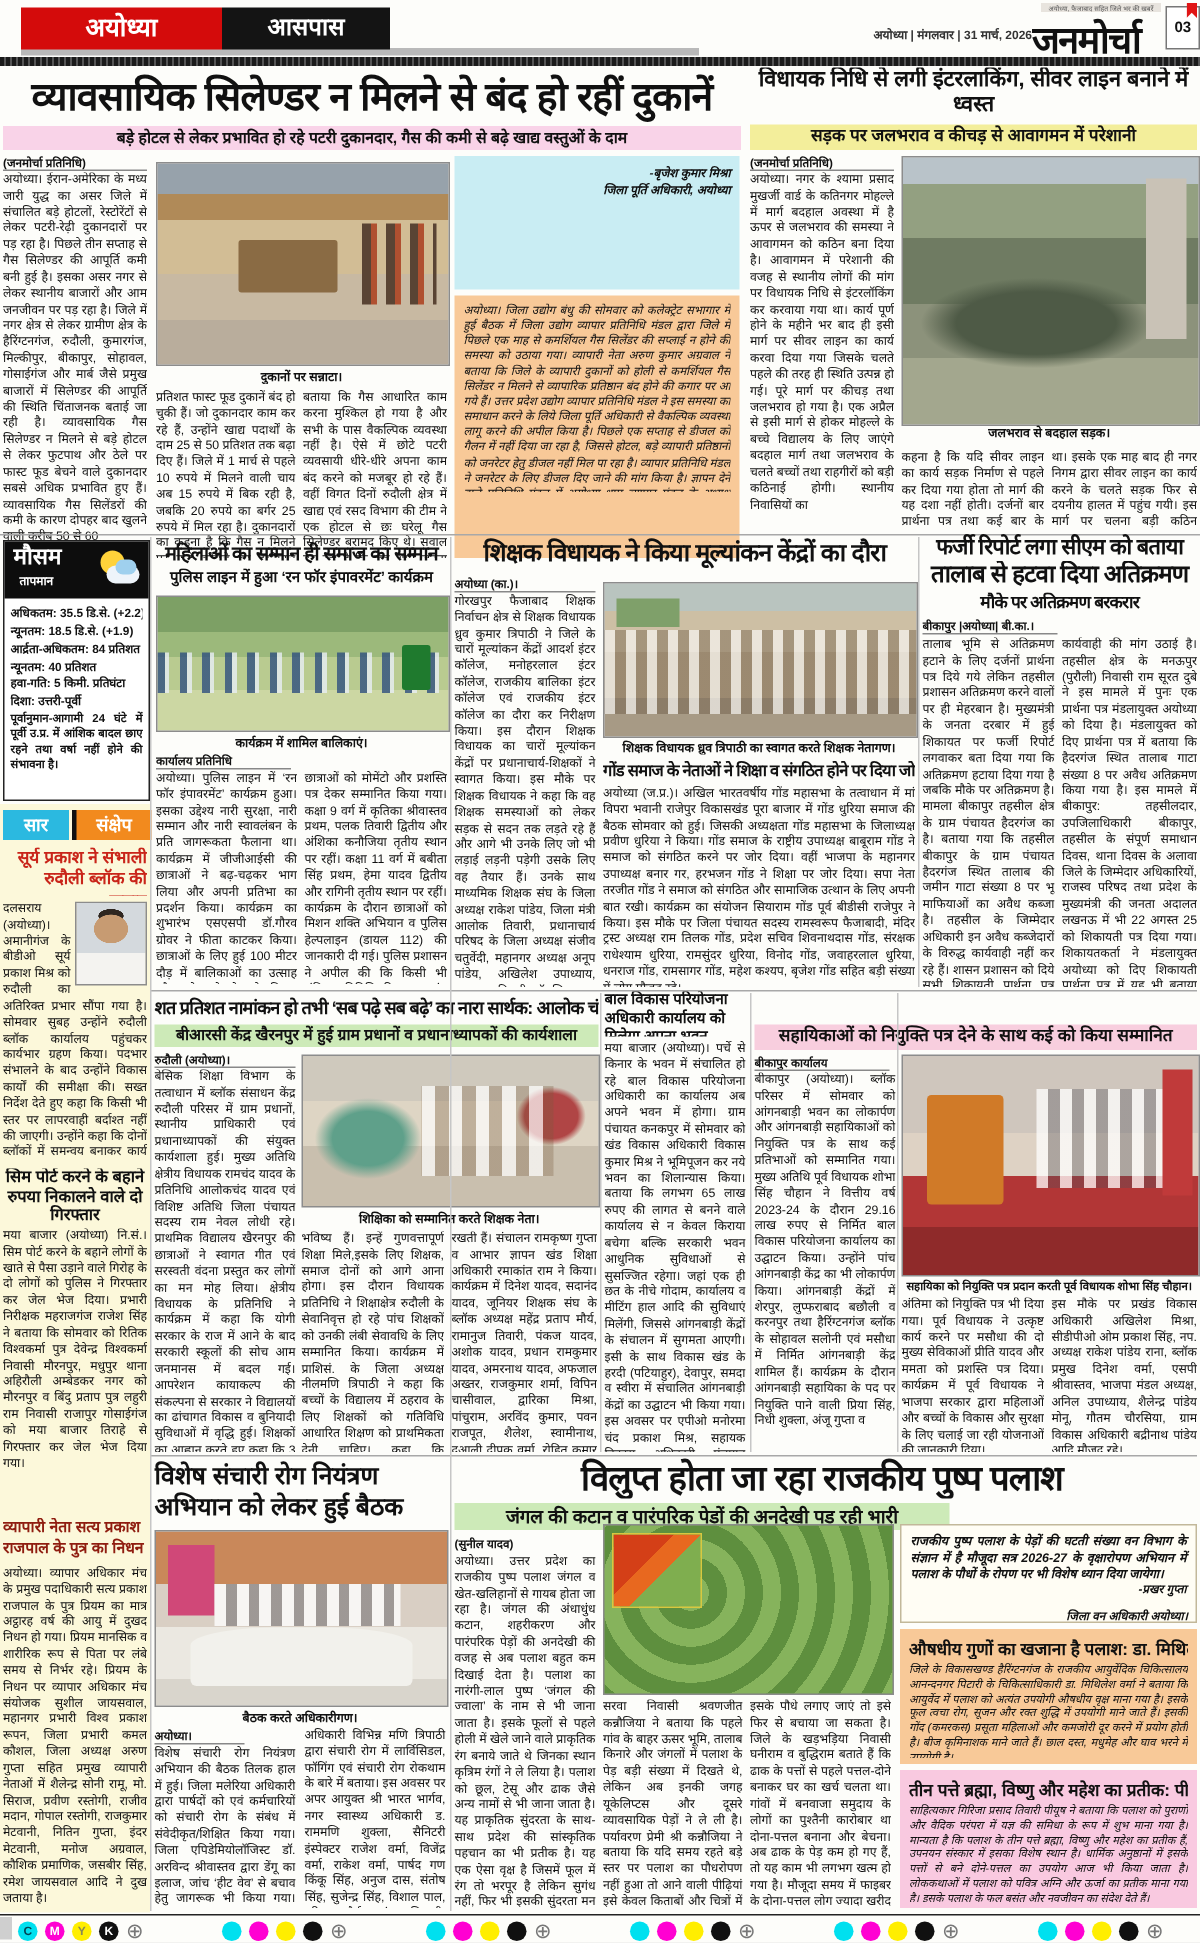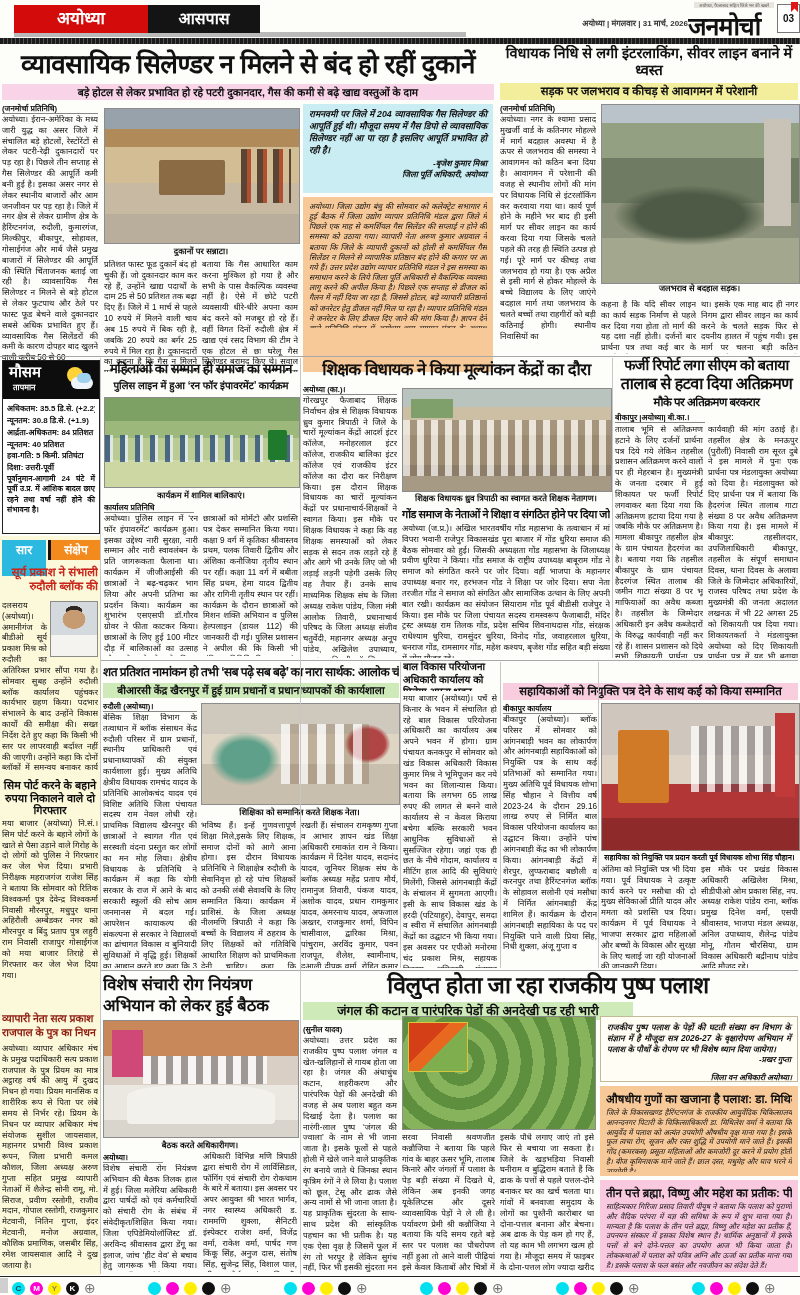--- a/index.html
+++ b/index.html
@@ -54,21 +54,20 @@
   <div class="ph" style="left:104px;top:108px;width:194px;height:134px;background:
        linear-gradient(180deg,#97a2ab 0 15%,#b08a58 15% 28%,#d2bd95 28% 55%,#c8b9a2 55% 78%,#b9ad9c 78%);">
     <div style="position:absolute;left:28%;top:38%;width:34%;height:26%;background:#8a6b44;border-radius:2px;"></div>
     <div style="position:absolute;left:70%;top:30%;width:26%;height:40%;background:repeating-linear-gradient(90deg,#5a4434 0 6px,#b05030 6px 10px,transparent 10px 16px);"></div>
   </div>
   <div class="abs cap" style="left:104px;top:245px;width:194px;">दुकानों पर सन्नाटा।</div>
   <div class="abs body" style="left:104px;top:260px;width:93px;height:112px;">प्रतिशत फास्ट फूड दुकानें बंद हो चुकी हैं। जो दुकानदार काम कर रहे हैं, उन्होंने खाद्य पदार्थों के दाम 25 से 50 प्रतिशत तक बढ़ा दिए हैं। जिले में 1 मार्च से पहले 10 रुपये में मिलने वाली चाय अब 15 रुपये में बिक रही है, जबकि 20 रुपये का बर्गर 25 रुपये में मिल रहा है। दुकानदारों का कहना है कि गैस न मिलने पर उन्हें कोयले का इस्तेमाल करना पड़ रहा है, जो पहले से महंगा है, जिससे लागत बढ़ गई है। कई दुकानदारों ने</div>
   <div class="abs body" style="left:202px;top:260px;width:96px;height:112px;">बताया कि गैस आधारित काम करना मुश्किल हो गया है और सभी के पास वैकल्पिक व्यवस्था नहीं है। ऐसे में छोटे पटरी व्यवसायी धीरे-धीरे अपना काम बंद करने को मजबूर हो रहे हैं। वहीं विगत दिनों रुदौली क्षेत्र में खाद्य एवं रसद विभाग की टीम ने एक होटल से छः घरेलू गैस सिलेण्डर बरामद किए थे। सवाल उठ रहा है कि जब आम जनता गैस सिलेंडरों के लिए परेशान है, तो दुकानों तक घरेलू सिलेंडर कैसे पहुंच रहे हैं।</div>
 
   <div class="box" style="left:303px;top:104px;width:190px;height:89px;background:#c9edf3;">
-    <div class="ital" style="font-size:8.8px;font-weight:bold;line-height:1.35;text-align:justify;">रामनवमी पर जिले में 204 व्यावसायिक गैस सिलेण्डर की आपूर्ति हुई थी। मौजूदा समय में गैस डिपो से व्यावसायिक सिलेण्डर नहीं आ पा रहा है इसलिए आपूर्ति प्रभावित हो रही है।</div>
     <div class="ital" style="font-size:8px;font-weight:bold;text-align:right;">-बृजेश कुमार मिश्रा</div>
     <div class="ital" style="font-size:8px;font-weight:bold;text-align:right;">जिला पूर्ति अधिकारी, अयोध्या</div>
   </div>
   <div class="box" style="left:303px;top:197px;width:190px;height:175px;background:#f8c998;">
     <div class="ital body" style="font-size:7.7px;height:126px;">अयोध्या। जिला उद्योग बंधु की सोमवार को कलेक्ट्रेट सभागार में हुई बैठक में जिला उद्योग व्यापार प्रतिनिधि मंडल द्वारा जिले में पिछले एक माह से कमर्शियल गैस सिलेंडर की सप्लाई न होने की समस्या को उठाया गया। व्यापारी नेता अरुण कुमार अग्रवाल ने बताया कि जिले के व्यापारी दुकानों को होली से कमर्शियल गैस सिलेंडर न मिलने से व्यापारिक प्रतिष्ठान बंद होने की कगार पर आ गये हैं। उत्तर प्रदेश उद्योग व्यापार प्रतिनिधि मंडल ने इस समस्या का समाधान करने के लिये जिला पूर्ति अधिकारी से वैकल्पिक व्यवस्था लागू करने की अपील किया है। पिछले एक सप्ताह से डीजल को गैलन में नहीं दिया जा रहा है, जिससे होटल, बड़े व्यापारी प्रतिष्ठानों को जनरेटर हेतु डीजल नहीं मिल पा रहा है। व्यापार प्रतिनिधि मंडल ने जनरेटर के लिए डीजल दिए जाने की मांग किया है। ज्ञापन देने वाले प्रतिनिधि मंडल में अयोध्या धाम व्यापार मंडल के अध्यक्ष पंकज गुप्ता, उपाध्यक्ष ज्ञान केसरवानी, नौरज जायसवाल, कोषाध्यक्ष कमल वर्मा, जसबीर सिंह, संजय वाधवानी, अंगद चौरसिया शामिल थे।</div>
   </div>
 
   <div class="abs hd" style="left:500px;top:45px;width:298px;height:36px;font-size:14.5px;line-height:1.2;">विधायक निधि से लगी इंटरलाकिंग, सीवर लाइन बनाने में ध्वस्त</div>
   <div class="abs bar" style="left:500px;top:83px;width:298px;height:17px;background:#f3ee9b;font-size:11.5px;line-height:17px;">सड़क पर जलभराव व कीचड़ से आवागमन में परेशानी</div>
   <div class="abs byline" style="left:500px;top:103px;width:96px;">(जनमोर्चा प्रतिनिधि)</div>
@@ -91,30 +90,30 @@
       <div style="font-size:15px;font-weight:900;padding:3px 0 0 6px;line-height:1;">मौसम</div>
       <div style="font-size:8px;font-weight:bold;padding:2px 0 0 10px;">तापमान</div>
       <div style="position:absolute;right:4px;top:4px;width:30px;height:30px;">
         <span style="position:absolute;left:2px;top:2px;width:16px;height:16px;border-radius:50%;background:#ffd23a;"></span>
         <span style="position:absolute;left:6px;top:12px;width:22px;height:12px;border-radius:8px;background:#eef4fa;"></span>
         <span style="position:absolute;left:12px;top:8px;width:14px;height:10px;border-radius:8px;background:#9fd0ee;"></span>
       </div>
     </div>
     <div style="padding:4px 4px 0 4px;">
       <div class="wrow">अधिकतम: 35.5 डि.से. (+2.2)</div>
-      <div class="wrow">न्यूनतम: 30.8 डि.से. (+1.9)</div>
+      <div class="wrow">न्यूनतम: 18.5 डि.से. (+1.9)</div>
       <div class="wrow">आर्द्रता-अधिकतम: 84 प्रतिशत</div>
       <div class="wrow">न्यूनतम: 40 प्रतिशत</div>
       <div class="wrow">हवा-गति: 5 किमी. प्रतिघंटा</div>
       <div class="wrow">दिशा: उत्तरी-पूर्वी</div>
       <div style="font-size:7.6px;font-weight:bold;line-height:1.35;text-align:justify;">पूर्वानुमान-आगामी 24 घंटे में पूर्वी उ.प्र. में आंशिक बादल छाए रहने तथा वर्षा नहीं होने की संभावना है।</div>
     </div>
   </div>
 
-  <div class="abs" style="left:2px;top:540px;width:44px;height:36px;background:#2bb9e0;color:#fff;font-weight:900;font-size:12px;line-height:20px;text-align:center;">
+  <div class="abs" style="left:2px;top:540px;width:44px;height:20px;background:#2bb9e0;color:#fff;font-weight:900;font-size:12px;line-height:20px;text-align:center;">
     <span>सार</span>
   </div>
   <div class="abs" style="left:48px;top:540px;width:50px;height:20px;background:#f28a1e;color:#fff;font-weight:900;font-size:12px;line-height:20px;text-align:center;border-left:3px solid #111;">
     <span>संक्षेप</span>
   </div>
 
   <div class="abs hd" style="left:2px;top:565px;width:96px;height:32px;font-size:11.5px;line-height:1.25;color:#c9251a;text-align:right;">सूर्य प्रकाश ने संभाली रुदौली ब्लॉक की कमान</div>
   <div class="abs body" style="left:2px;top:601px;width:96px;height:172px;">
     <span class="ph" style="float:right;position:relative;width:46px;height:54px;margin:0 0 2px 3px;background:
           radial-gradient(ellipse 42% 30% at 50% 32%,#c79b72 58%,transparent 60%),

